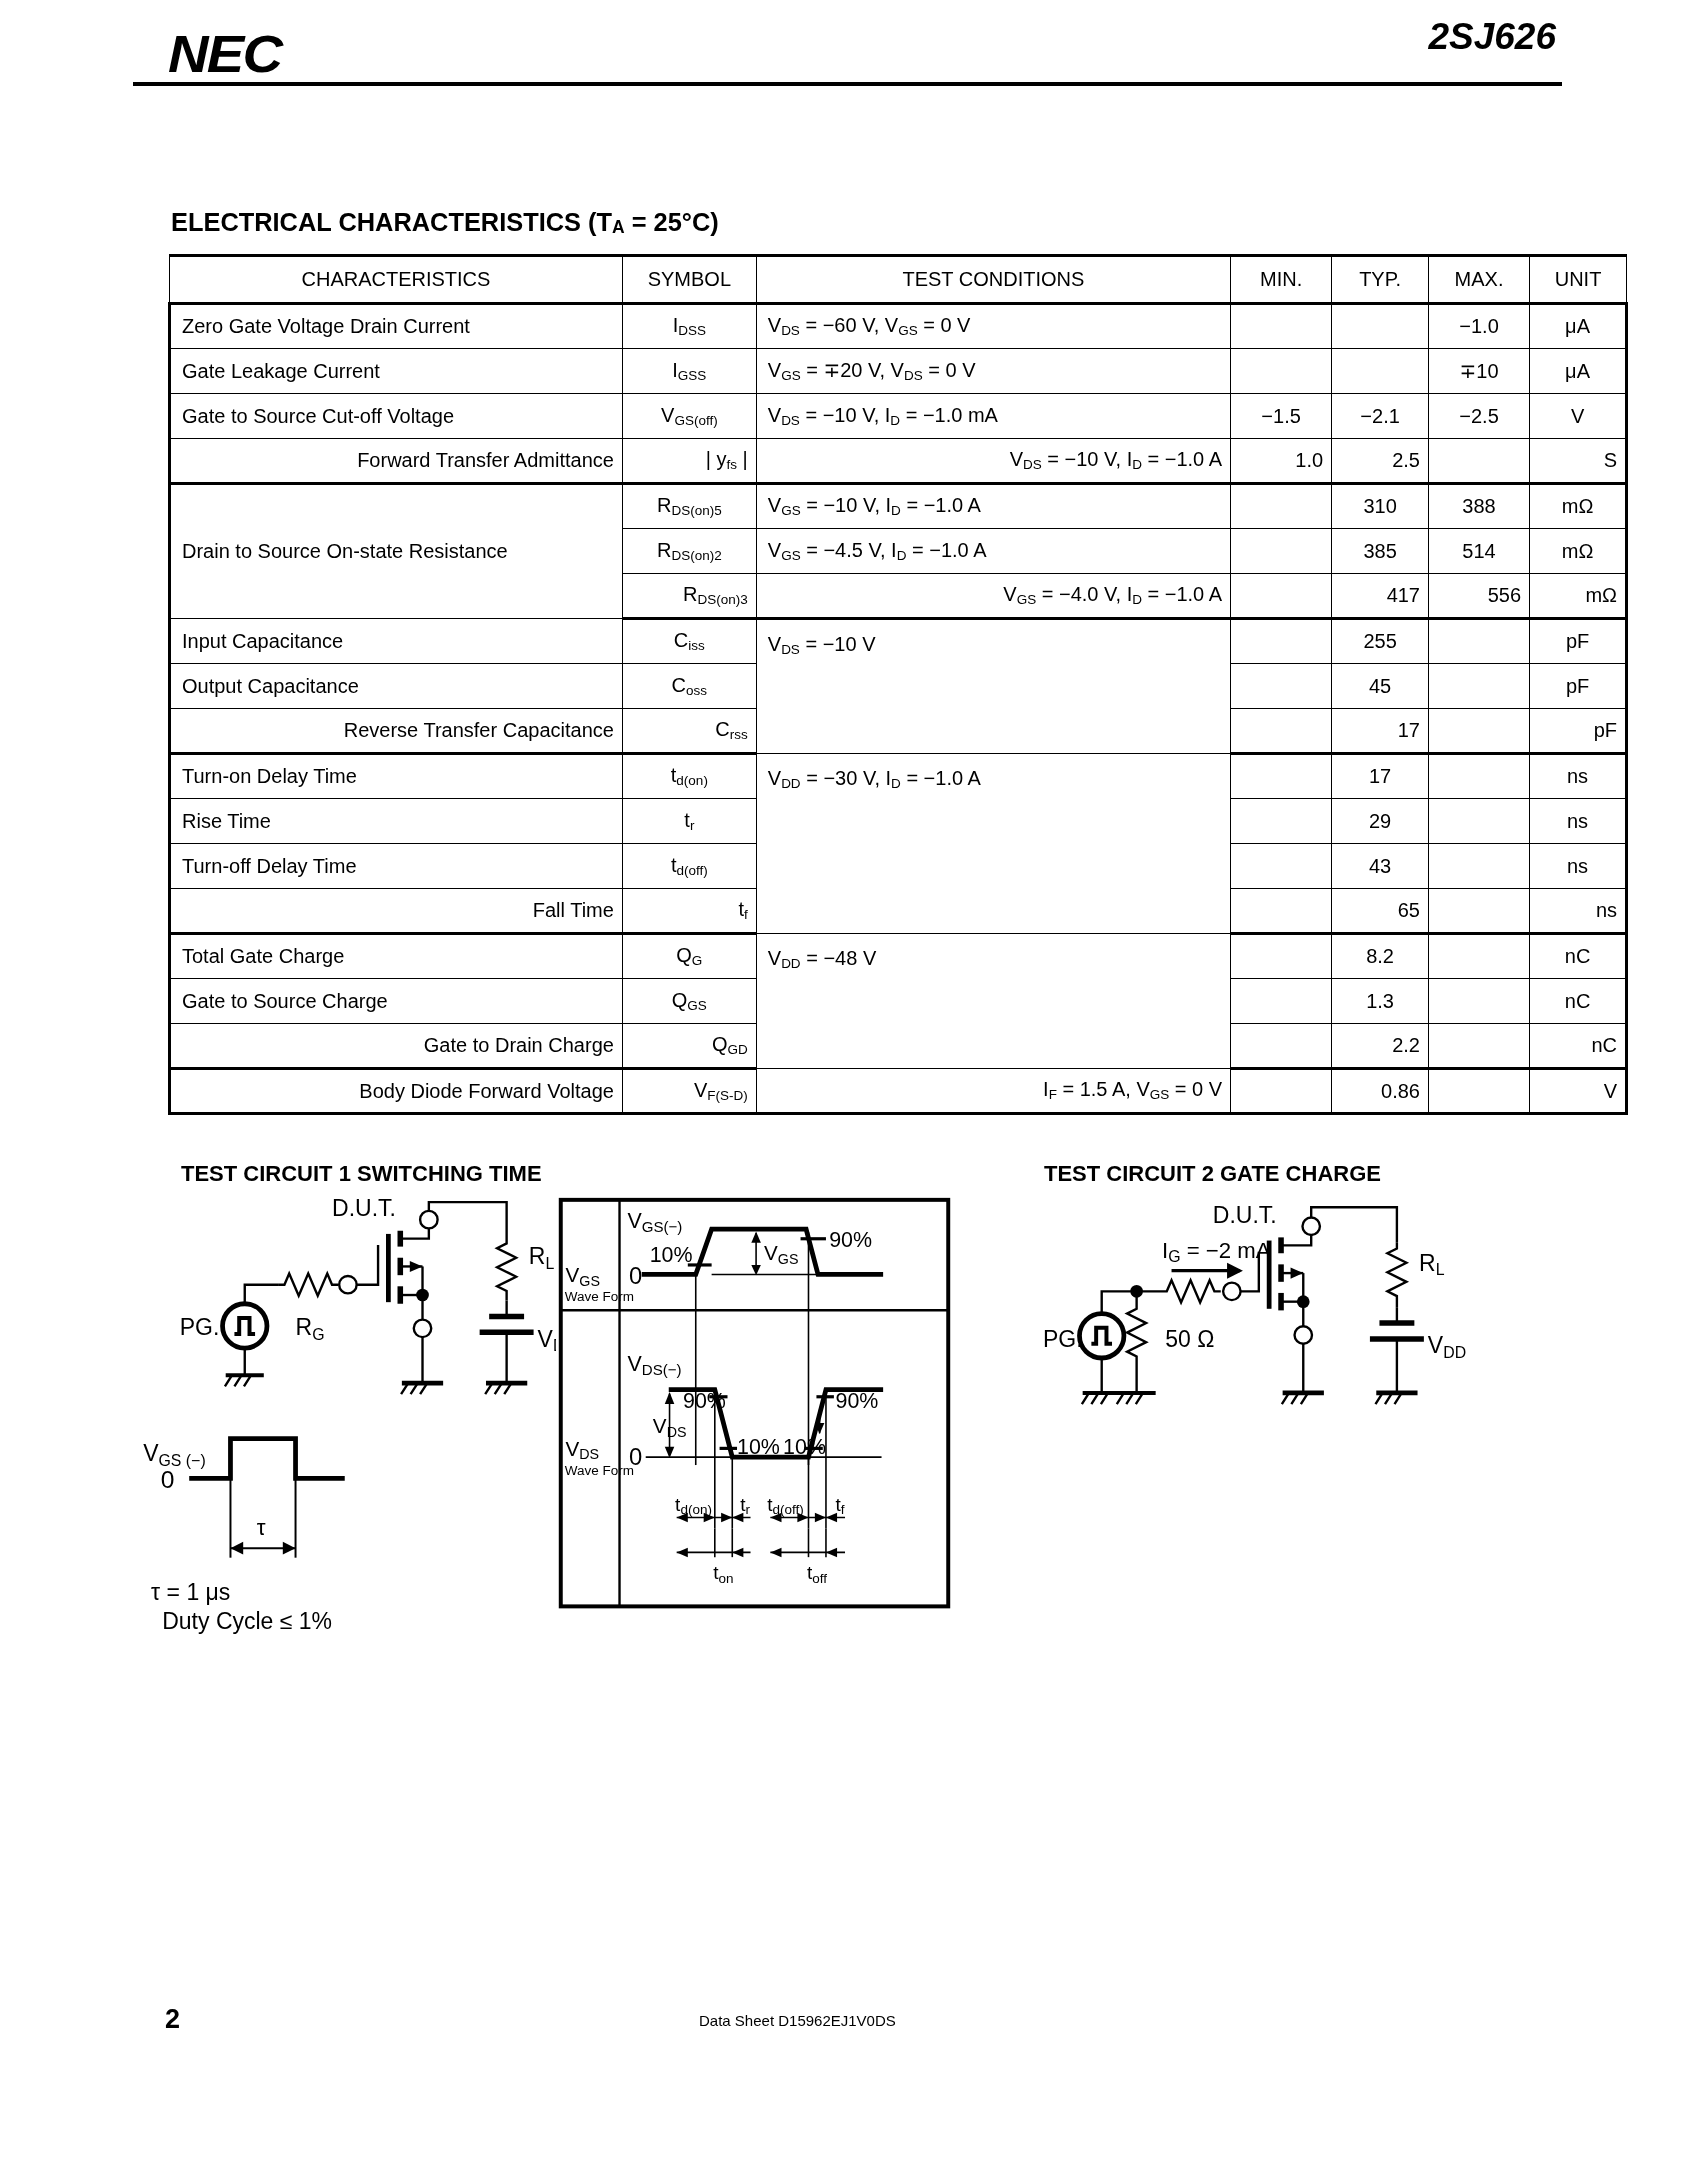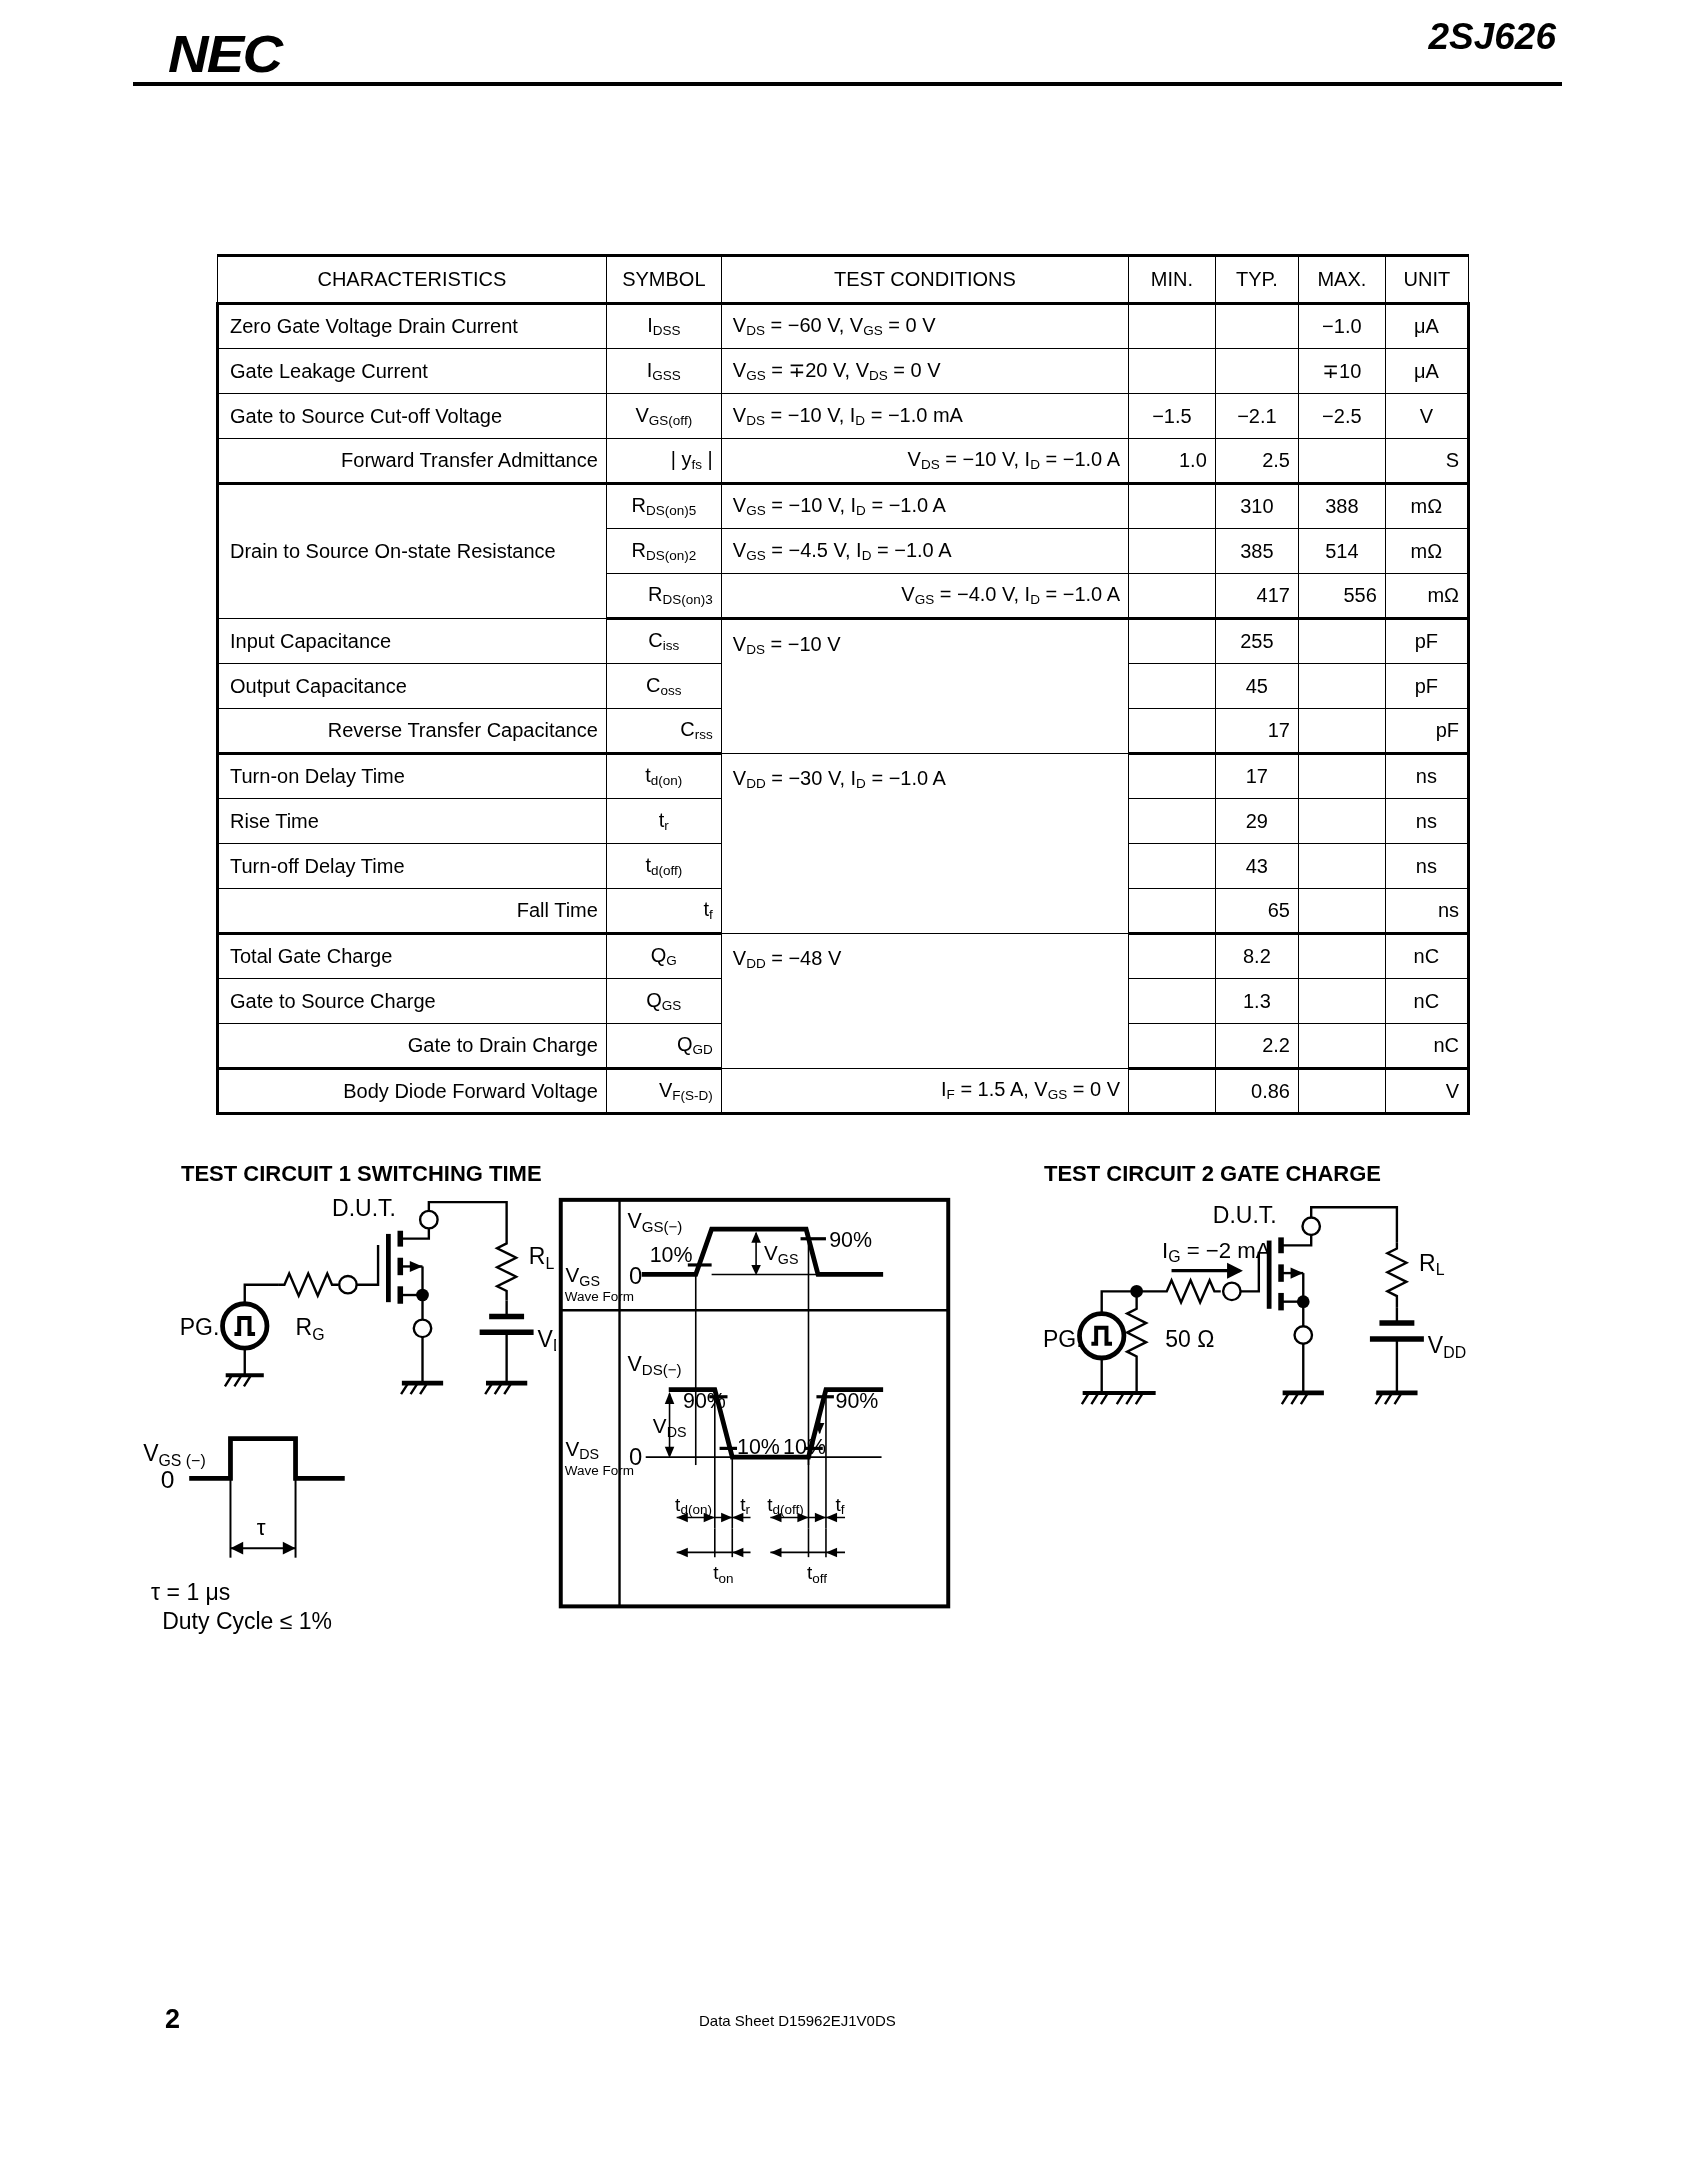--- a/index.html
+++ b/index.html
@@ -31,25 +31,24 @@
   
   #sec-title{
     position:absolute;left:171px;top:208px;
     font-weight:bold;font-size:25.4px;white-space:nowrap;
   }
   #sec-title .sub{font-size:17.5px;vertical-align:-2.4px;}
 
   
   #ec-table{
     position:absolute;left:168px;top:254px;
-    width:1254px;
+    width:1460px;
     border-collapse:collapse;
     font-size:20px;
     table-layout:fixed;
-    margin-left:48px;
   }
   #ec-table td, #ec-table th{
     border:1.2px solid #000;
     padding:0 8px;
     font-weight:normal;
     vertical-align:middle;
     height:45px;
     box-sizing:border-box;
   }
   #ec-table thead th{
@@ -97,20 +96,23 @@
 <body>
 
 <div class="page">
 
   <div id="header">
     <div id="nec-logo">NEC</div>
     <div id="part-number">2SJ626</div>
     <div id="header-rule"></div>
   </div>
 
+  <div id="sec-title">
+    <span>ELECTRICAL CHARACTERISTICS (T</span><span class="sub">A</span><span> = 25°C)</span>
+  </div>
 
   <table id="ec-table">
     <colgroup>
       <col class="c1">
         <col class="c2">
         <col class="c3">
         <col class="c4">
         <col class="c5">
         <col class="c6">
         <col class="c7">

